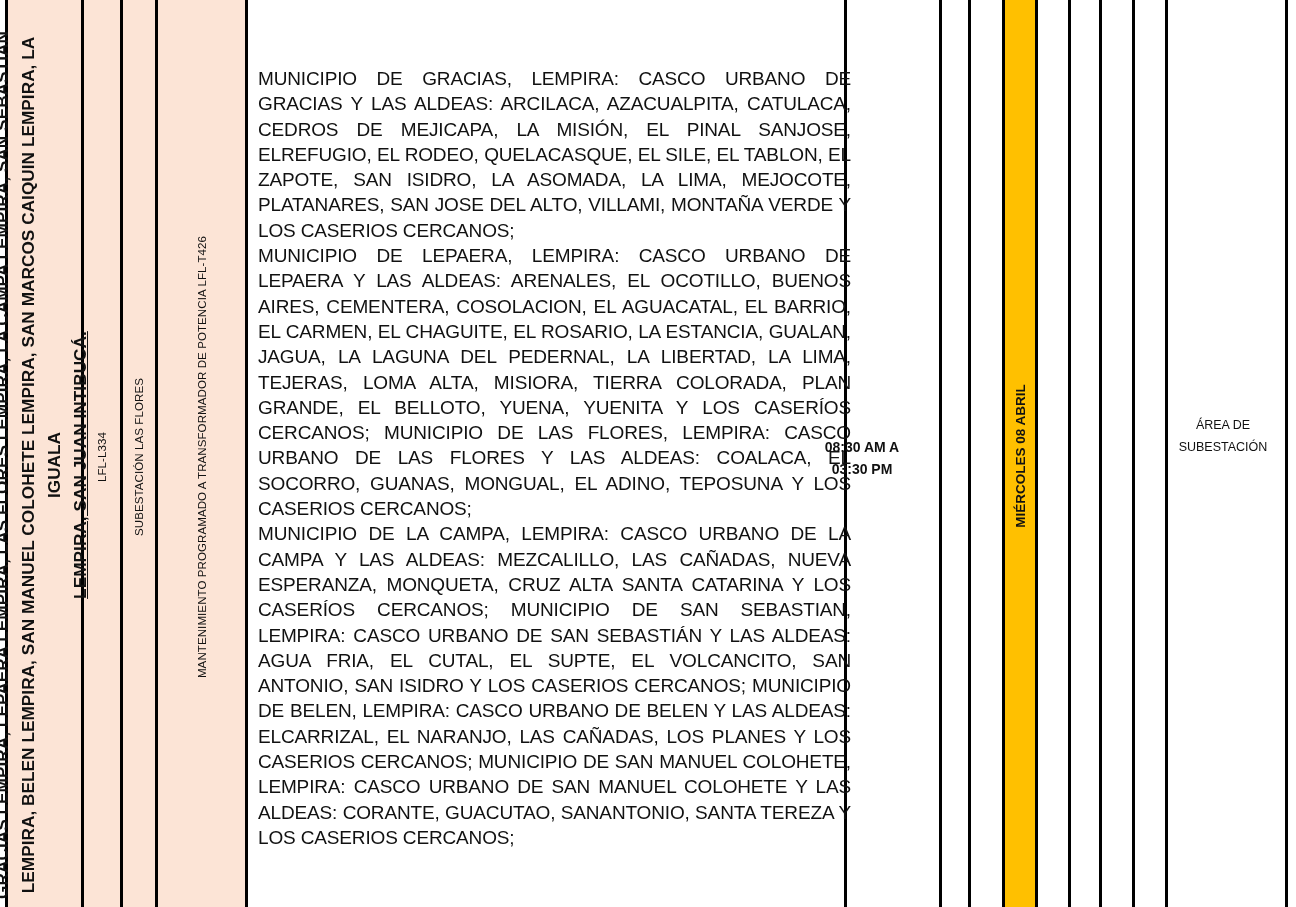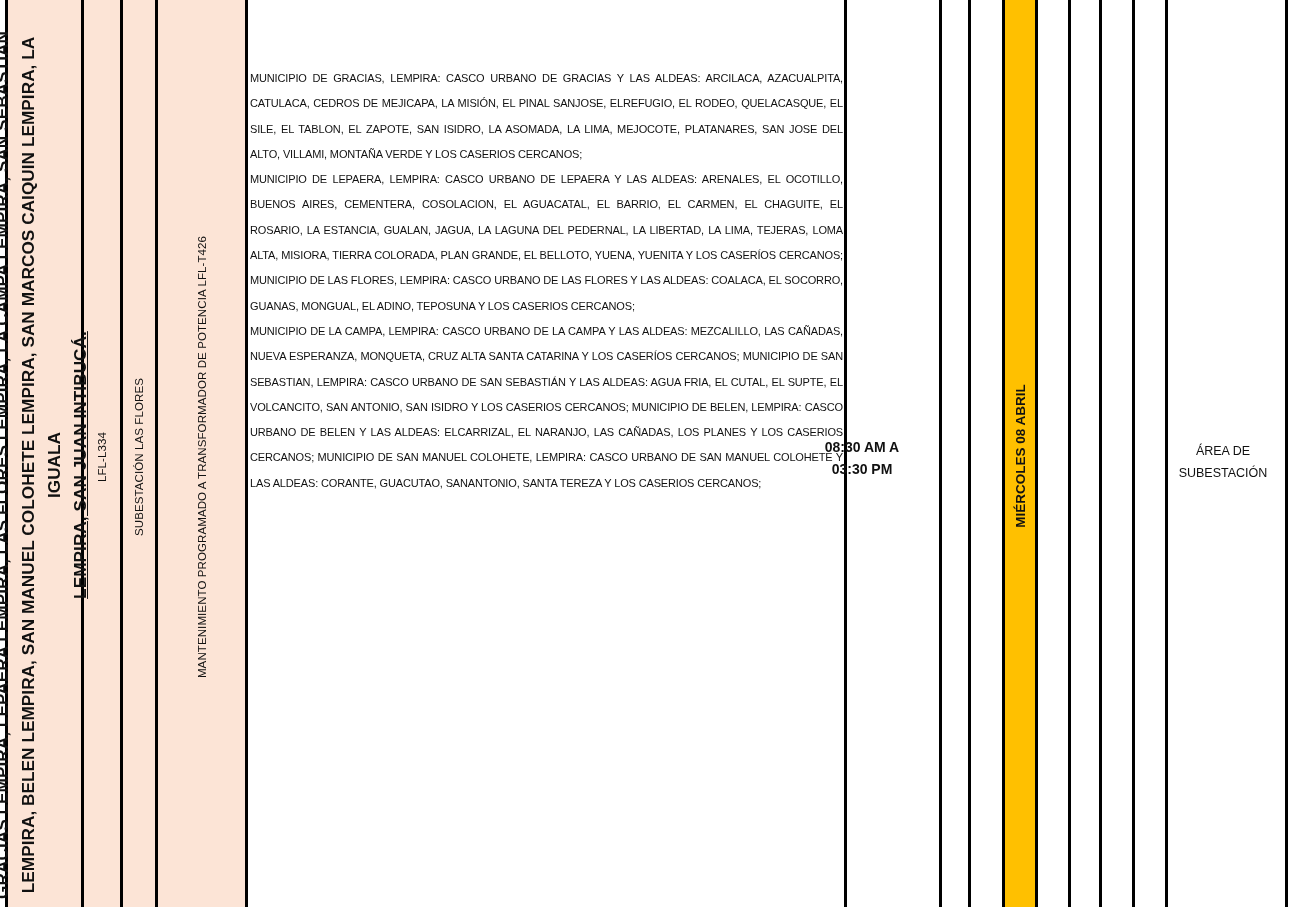--- a/index.html
+++ b/index.html
@@ -8,29 +8,29 @@
     .col { position: absolute; top: 0; height: 907px; box-sizing: border-box; }
     .vline { position: absolute; top: 0; height: 907px; width: 3px; background: #000; }
     .peach { background: #FCE4D6; }
     .yellow { background: #FFC000; }
     .areas-wrap { position: absolute; left: 41px; top: 453px; width: 0; height: 0; }
     .areas { position: absolute; width: 880px; left: -440px; top: -40px; transform: rotate(-90deg);
              text-align: center; font-weight: bold; font-size: 17.2px; line-height: 26px; letter-spacing: 0.05px; }
     .areas .l3 { text-decoration: underline; }
     .small-rot { position: absolute; transform: rotate(-90deg); white-space: nowrap; font-size: 11.5px;
                  letter-spacing: 0.1px; }
-    .desc { position: absolute; left: 250px; top: 66px; width: 593px; font-size: 11px; line-height: 25.3px;
+    .desc { position: absolute; left: 258px; top: 66px; width: 593px; font-size: 19px; line-height: 25.3px;
             text-align: justify; letter-spacing: -0.15px; }
     .desc p { margin: 0; }
     .time { position: absolute; left: 816px; width: 92px; top: 436px; text-align: center; font-weight: bold;
             font-size: 14px; line-height: 22px; }
     .date-wrap { position: absolute; left: 1021px; top: 456px; width: 0; height: 0; }
     .date { position: absolute; width: 200px; left: -100px; top: -10px; transform: rotate(-90deg);
             text-align: center; font-weight: bold; font-size: 13.5px; line-height: 20px; }
-    .area-resp { position: absolute; left: 1168px; width: 110px; top: 440px; text-align: center;
+    .area-resp { position: absolute; left: 1168px; width: 110px; top: 414px; text-align: center;
                  font-size: 12.5px; line-height: 22px; }
   </style>
 </head>
 <body>
 
 <div class="col peach" style="left:7px; width:240px;"></div>
 <div class="col yellow" style="left:1005px; width:31px;"></div>
 
 <div class="vline" style="left:5px;"></div>
 <div class="vline" style="left:81px;"></div>

